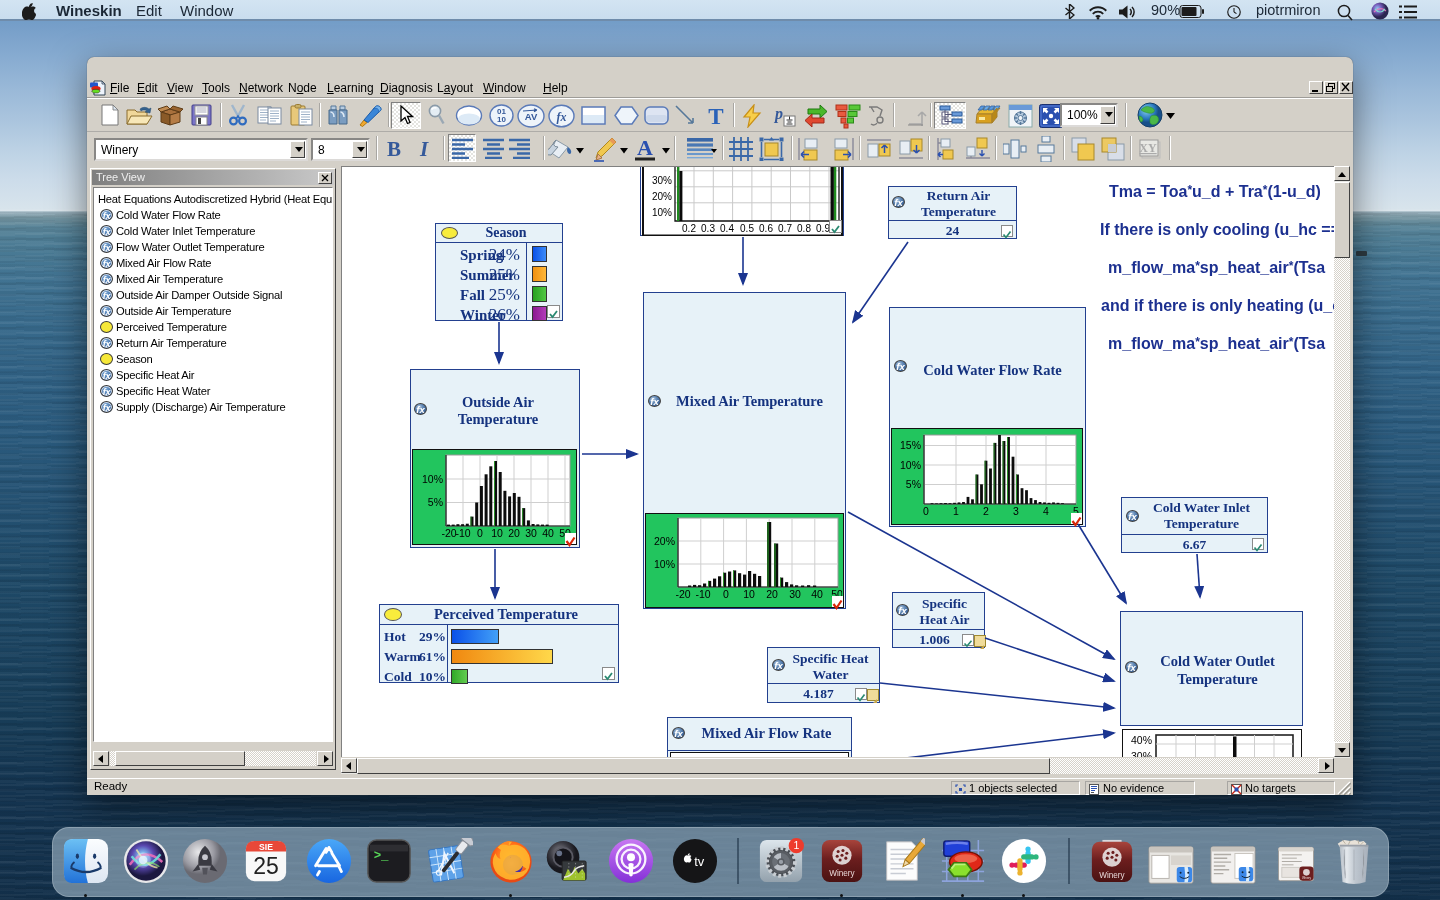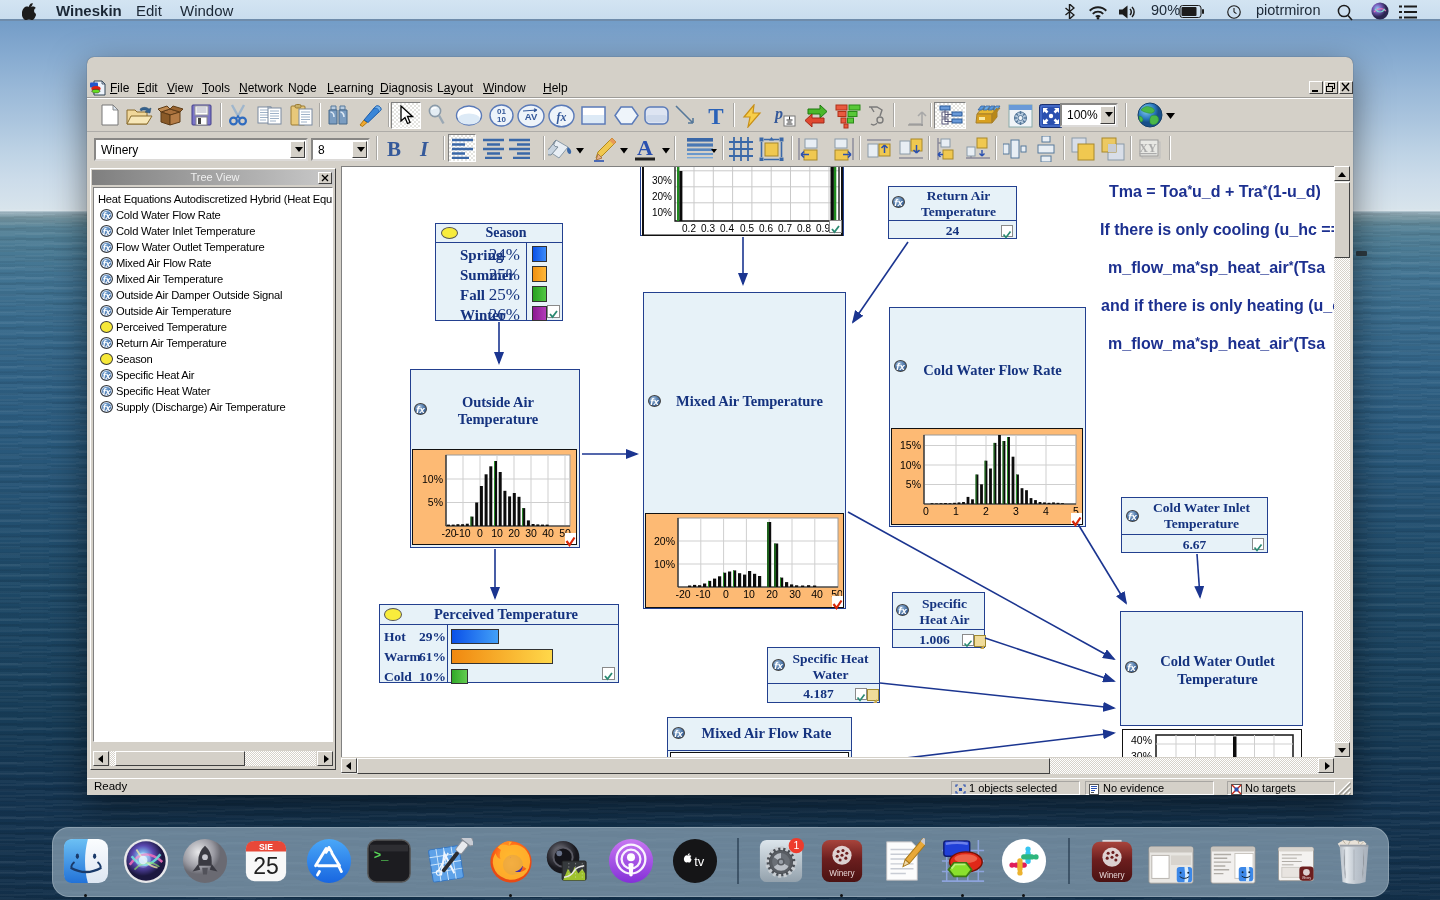--- a/index.html
+++ b/index.html
@@ -45,21 +45,21 @@
 .ico { position:absolute; top:5px; }
 .tsep { position:absolute; top:4px; width:2px; height:24px; border-left:1px solid #a8a6a2; border-right:1px solid #fff; }
 .combo { position:absolute; background:#fff; border:2px inset #dcdad8; font-size:12px; }
 .combo .arr { position:absolute; right:1px; top:1px; bottom:1px; width:15px; background:#d4d0c8;
   border:1px solid; border-color:#fff #404040 #404040 #fff; }
 .combo .arr:after { content:""; position:absolute; left:3.5px; top:5px; border:4px solid transparent; border-top:5px solid #000; }
 
 #treepanel { position:absolute; left:3px; top:111px; width:246px; height:602px; background:#d4d0c8;
   border:1px solid; border-color:#fff #404040 #404040 #fff; }
 #treecap { position:absolute; left:1px; top:1px; right:1px; height:15px;
-  background:linear-gradient(90deg,#7f7f7f,#c9c9c9); color:#efefef; font-size:11px; padding-left:4px; line-height:15px;text-align:center; }
+  background:linear-gradient(90deg,#7f7f7f,#c9c9c9); color:#efefef; font-size:11px; padding-left:4px; line-height:15px; }
 #treelist { position:absolute; left:2px; top:18px; right:2px; bottom:27px; background:#fff;
   border:1px solid; border-color:#808080 #fff #fff #808080; font-size:11.2px; letter-spacing:-0.22px; color:#000; overflow:hidden; }
 .ti { position:absolute; left:4px; height:16px; line-height:16px; white-space:nowrap; }
 .nicon { position:absolute; width:13px; height:12px; border-radius:50%; border:1px solid #3a3a3a; }
 .nfx { background:radial-gradient(circle at 40% 35%, #6f9ccc 20%, #2d5b96 75%); box-shadow:inset 0 0 0 1px #cdd8e8; color:#fff; font-size:9px; font-style:italic; font-weight:bold; text-align:center; line-height:12px; }
 .nyel { background:#f6e838; }
 .hsb { position:absolute; height:15px; background:#d4d0c8; }
 .sbtn { position:absolute; width:16px; height:15px; background:#d4d0c8; border:1px solid; border-color:#fff #404040 #404040 #fff; }
 .sbtn:after { content:""; position:absolute; border:4px solid transparent; }
 
@@ -71,21 +71,21 @@
 #statusbar { position:absolute; left:0; top:721px; width:1266px; height:17px; background:#d4d0c8; font-size:11.5px; border-top:1px solid #fff;}
 .spanel { position:absolute; top:2px; height:14px; border:1px solid; border-color:#a8a6a2 #fff #fff #a8a6a2; font-size:11px; line-height:13px; }
 
 .node { position:absolute; background:#e7f2f8; border:1.5px solid #23408f; color:#15337f; }
 .ntitle { font-weight:bold; text-align:center; color:#15337f; }
 .fxico { position:absolute; width:13px; height:12px; border-radius:50%;
   background:radial-gradient(circle at 38% 32%, #aac2dc 5%, #5e86b4 40%, #32598f 85%); border:1.5px solid #404040;
   color:#fff; font-size:9.5px; font-style:italic; font-weight:bold; text-align:center; line-height:11px; }
 .yelico { position:absolute; background:#f8ec3c; border:1.5px solid #555; border-radius:50%; }
 .cb { position:absolute; width:13px; height:13px; background:#fff; border:1px solid #8a8a8a; }
-.hist { position:absolute; background:#fdba74; border:1.5px solid #111; }
+.hist { position:absolute; background:#22c55e; border:1.5px solid #111; }
 </style>
 </head>
 <body>
 <div id="desk"></div>
 <div id="ship"></div>
 <div id="menubar">
   <svg style="position:absolute;left:22px;top:3px" width="15" height="17" viewBox="0 0 15 17">
     <path fill="#1c1c1c" d="M10.7 0c.1 1.1-.3 2.1-1 2.9C9 3.7 8 4.3 7 4.2 6.8 3.2 7.3 2.1 7.9 1.4 8.6.6 9.8.1 10.7 0zM13.9 12.6c-.4.9-.6 1.3-1.1 2.1-.7 1.1-1.7 2.5-3 2.5-1.1 0-1.4-.7-2.9-.7-1.5 0-1.8.7-2.9.7-1.3 0-2.2-1.2-3-2.3C-1 11.9-.3 7.3 2 4.9c.8-.9 2-1.4 3.1-1.4 1.2 0 1.9.7 2.9.7 1 0 1.6-.7 2.9-.7 1 0 2.1.5 2.9 1.4-2.5 1.4-2.1 5 .1 5.9z"></path>
   </svg>
   <span class="it" style="left:56px;font-weight:bold;">Wineskin</span>
@@ -963,21 +963,21 @@
     <span style="position:absolute;left:7px;top:1px;">Ready</span>
     <div class="spanel" style="left:864px;width:129px;">
       <svg width="11" height="10" style="position:absolute;left:3px;top:2px">
           <g fill="none" stroke="#2a50b0" stroke-width="1.2">
             <path d="M1 3 v-2 h2 M8 1 h2 v2 M10 7 v2 h-2 M3 9 H1 V7"></path>
           </g>
           <rect x="4" y="4" width="3" height="3" fill="#2a50b0"></rect>
         </svg>
       <span style="position:absolute;left:17px;">1 objects selected</span>
     </div>
-    <div class="spanel" style="left:998px;width:129px;">
+    <div class="spanel" style="left:998px;width:110px;">
       <svg width="10" height="11" style="position:absolute;left:3px;top:1.5px">
           <rect x="0.5" y="0.5" width="9" height="10" fill="#fff" stroke="#555"></rect>
           <path d="M2 2.5 h6 M2 4.5 h6 M2 6.5 h4" stroke="#2a50b0" stroke-width="1"></path>
           <path d="M2 8.5 h3" stroke="#555" stroke-width="1"></path>
         </svg>
       <span style="position:absolute;left:17px;">No evidence</span>
     </div>
     <div class="spanel" style="left:1140px;width:108px;">
       <svg width="11" height="11" style="position:absolute;left:3px;top:1.5px">
           <rect x="0.5" y="0.5" width="10" height="10" fill="#fff" stroke="#555"></rect>

